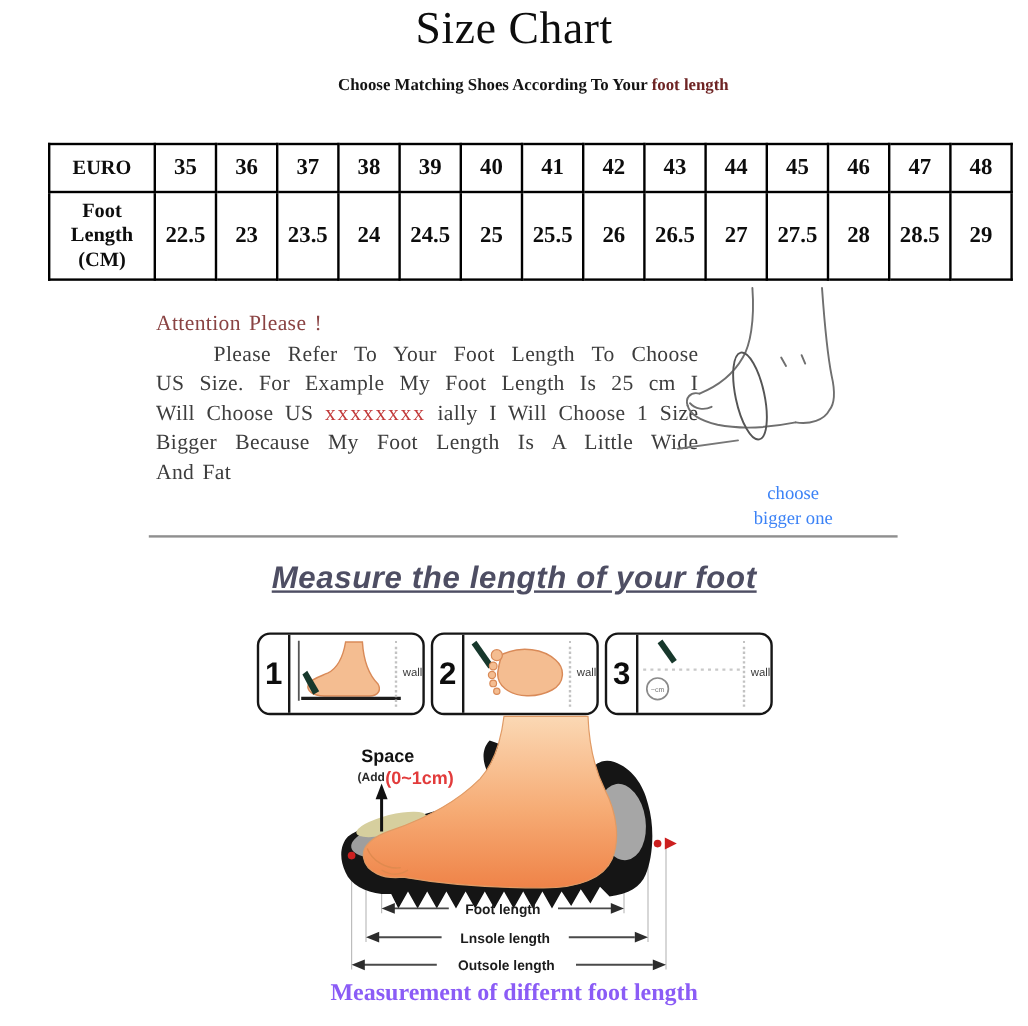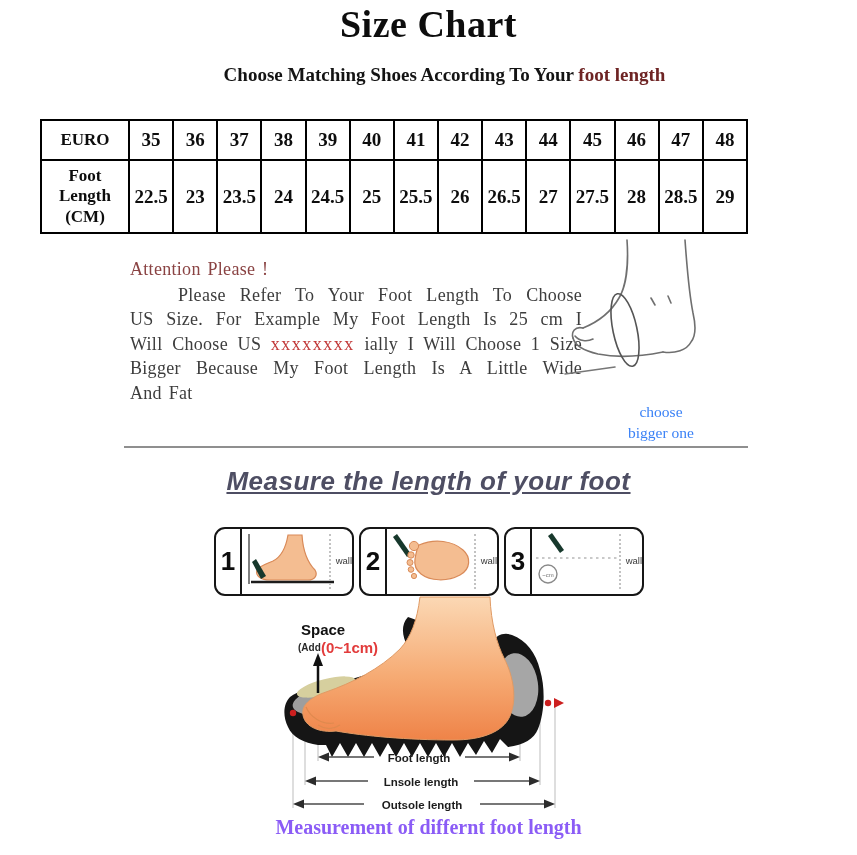--- a/index.html
+++ b/index.html
@@ -1,24 +1,24 @@
 <!DOCTYPE html>
 <html><head>
 <meta charset="utf-8">
 <style>
   html,body{margin:0;padding:0;background:#ffffff;}
   .page{position:relative;width:857px;height:855px;background:#ffffff;overflow:hidden;
         font-family:"Liberation Serif",serif;color:#1a1a1a;}
   .title{position:absolute;top:2px;left:0;right:0;text-align:center;
-         font-size:38px;font-weight:bold;color:#0d0d0d;letter-spacing:0.5px;}
+         font-size:38px;font-weight:normal;color:#0d0d0d;letter-spacing:0.5px;}
   .subtitle{position:absolute;top:64px;left:0;right:0;text-align:center;
-            font-size:19px;font-weight:bold;color:#141414;margin-left:32px;}
+            font-size:14px;font-weight:bold;color:#141414;margin-left:32px;}
   .subtitle .hl{color:#6e2424;}
   
-  table.size{position:absolute;left:40px;top:119px;width:708px;border-collapse:collapse;
+  table.size{position:absolute;left:40px;top:119px;width:804px;border-collapse:collapse;
              table-layout:fixed;background:#fff;}
   table.size td{border:2.5px solid #000;text-align:center;vertical-align:middle;
                 font-weight:bold;font-size:19px;padding:0;color:#0d0d0d;}
   table.size td.lab{font-size:17px;line-height:1.18;}
   table.size tr.r1 td{height:38px;}
   table.size tr.r2 td{height:71px;}
   
   .attention{position:absolute;left:130px;top:257px;width:452px;
              font-size:18px;line-height:24.5px;color:#3d3d3d;
              letter-spacing:0.3px;word-spacing:2px;}

